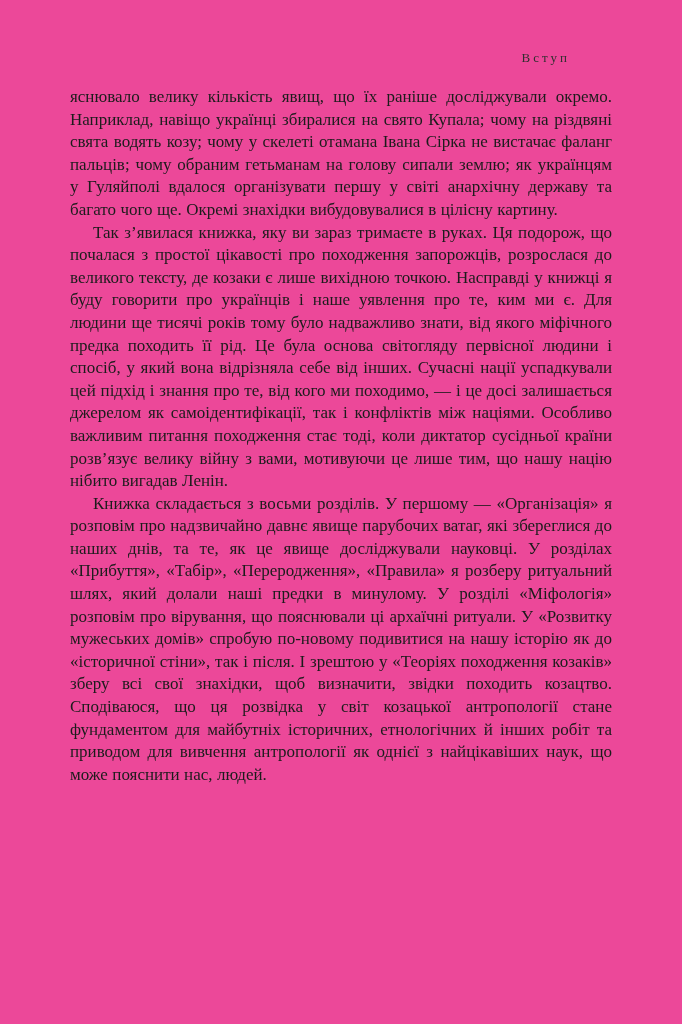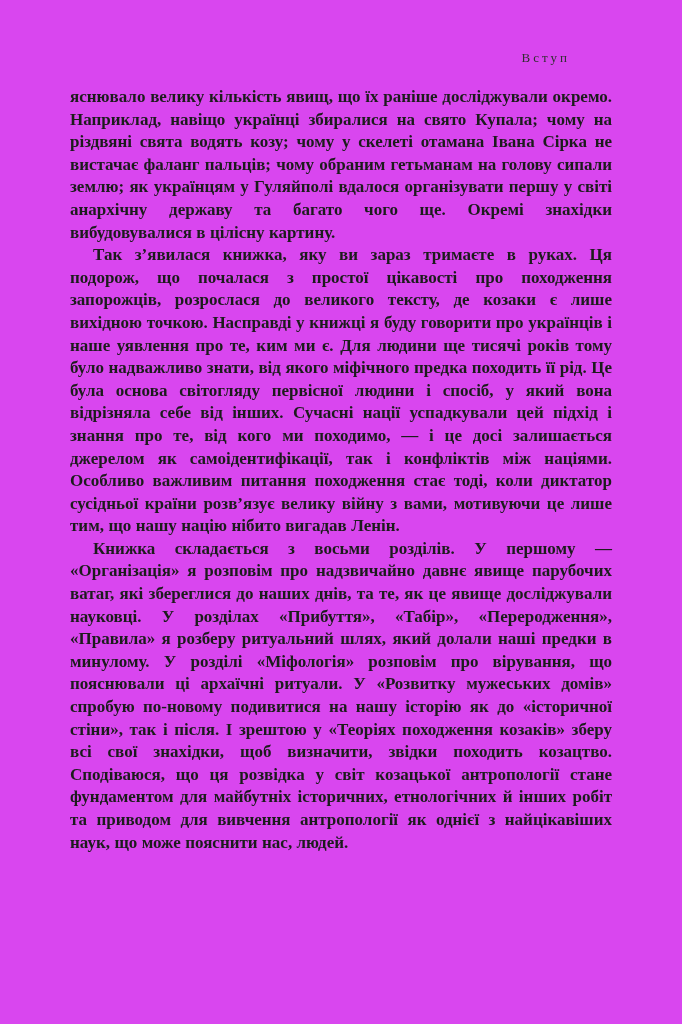--- a/index.html
+++ b/index.html
@@ -4,21 +4,21 @@
   <style>
     html, body {
       margin: 0;
       padding: 0;
       background: #ffffff;
     }
     .page {
       position: relative;
       width: 682px;
       height: 1024px;
-      background: #d946ef;
+      background: #ec4899;
       font-family: "Liberation Serif", "DejaVu Serif", serif;
       color: #1c1c1c;
       overflow: hidden;
       box-sizing: border-box;
     }
     .running-header {
       position: absolute;
       top: 50px;
       left: 70px;
       right: 70px;
@@ -38,21 +38,20 @@
       line-height: 22.6px;
       text-align: justify;
       hyphens: auto;
       -webkit-hyphens: auto;
       word-spacing: 0.01em;
     }
     .body-text p {
       margin: 0;
       padding: 0;
       text-indent: 23px;
-      font-weight: bold;
     }
     .body-text p.no-indent {
       text-indent: 0;
     }
   </style>
 </head>
 <body>
 
 <div class="page">
   <div class="running-header">Вступ</div>

